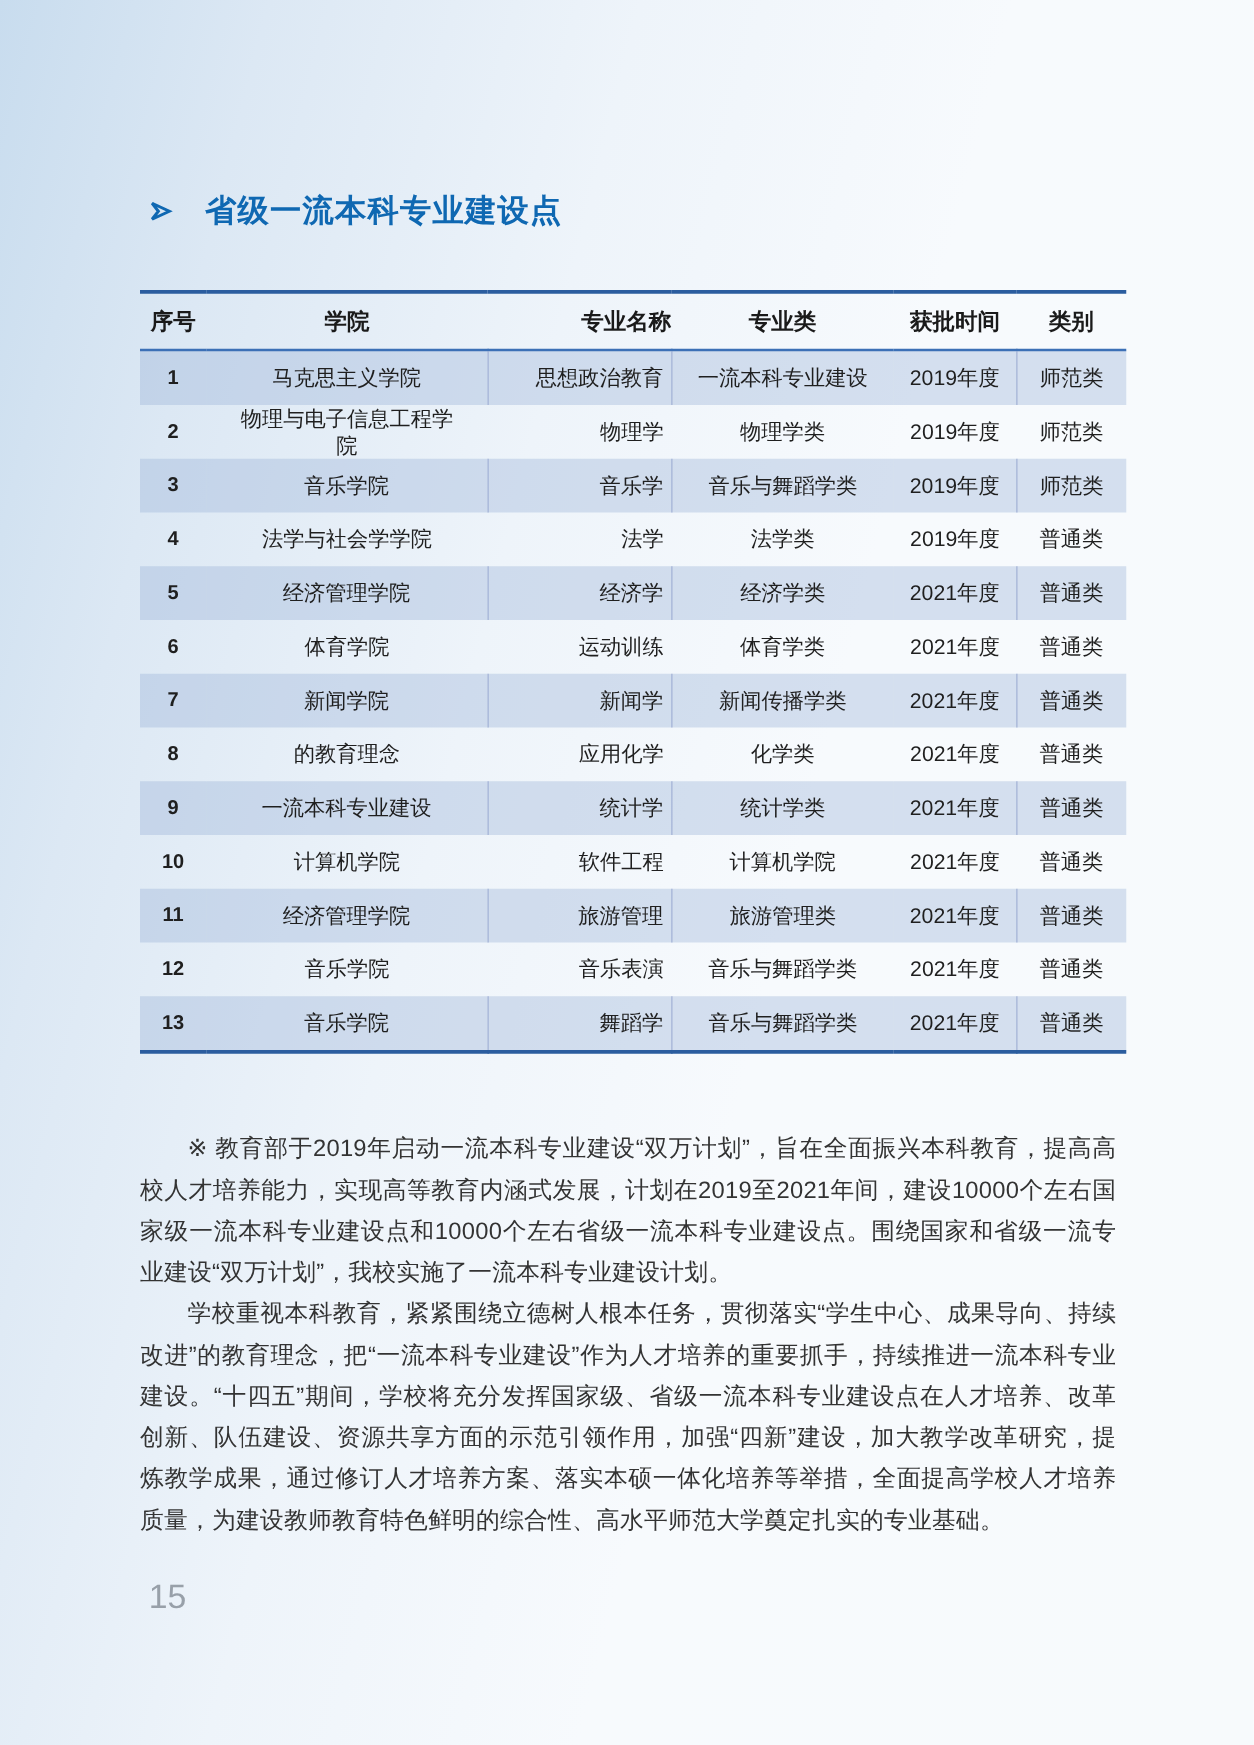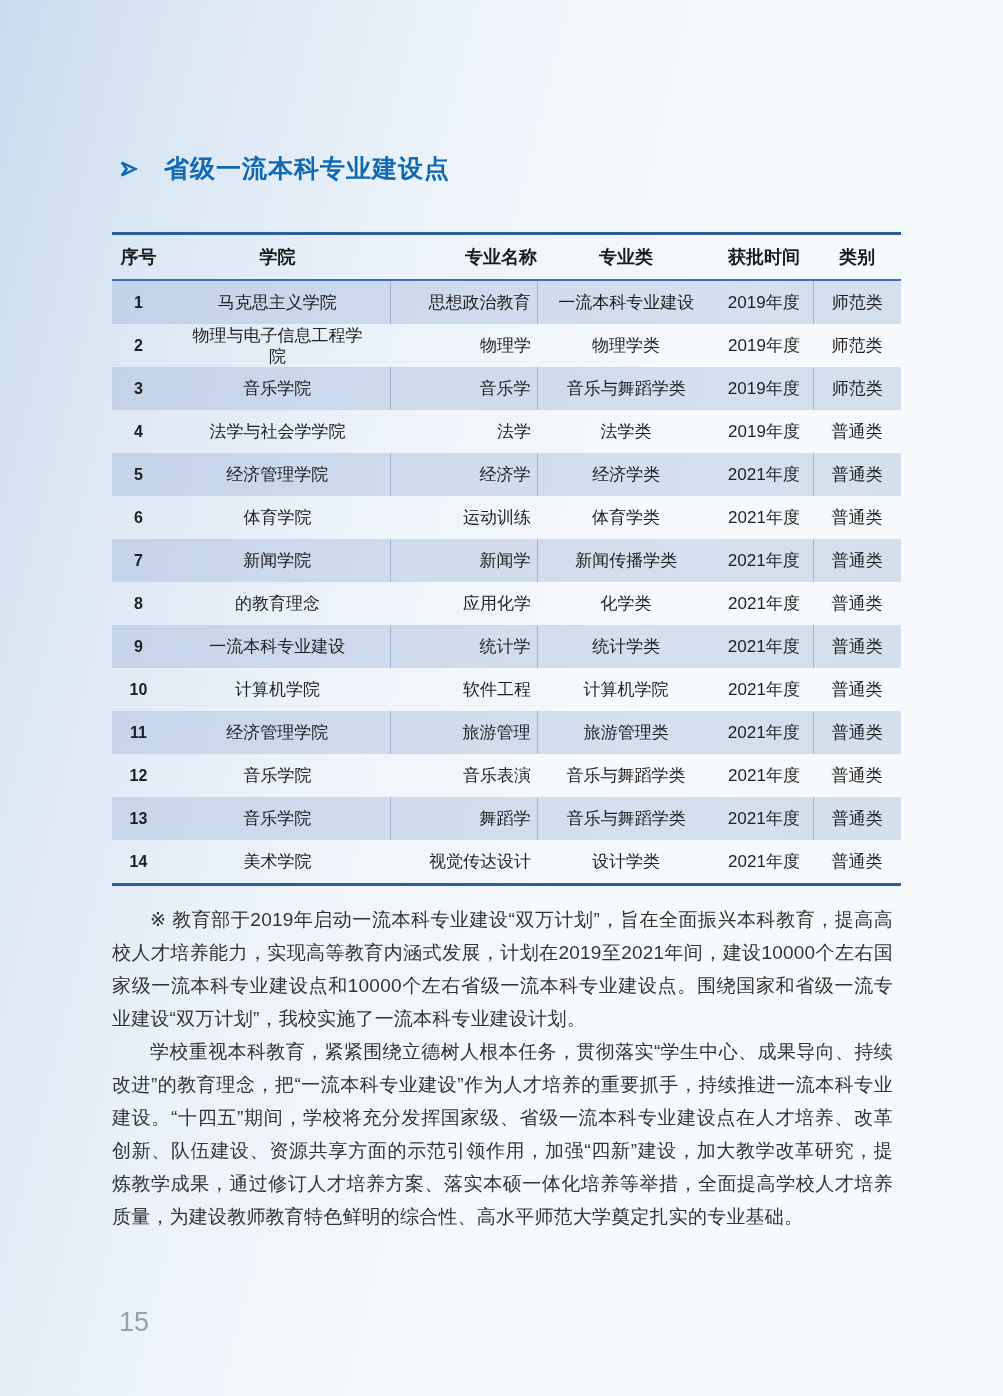--- a/index.html
+++ b/index.html
@@ -91,21 +91,20 @@
     letter-spacing: 0.2px;
   }
 
   
   .page-num {
     position: absolute;
     left: 119px;
     top: 1262px;
     font-size: 27px;
     color: #98a0a9;
-    margin-top: 45px;
   }
 </style>
 </head>
 <body>
 
 <div class="page">
 
   <div class="title-row">
     <svg class="arrow-icon" viewBox="0 0 24 24" fill="none" stroke="#0f68b2" stroke-width="2.6" stroke-linejoin="miter">
       <path d="M4 5 L19 12 L4 19 L9.5 12 Z"></path>
@@ -222,28 +221,20 @@
           <td>普通类</td>
         </tr>
         <tr>
           <td>13</td>
           <td>音乐学院</td>
           <td>舞蹈学</td>
           <td>音乐与舞蹈学类</td>
           <td>2021年度</td>
           <td>普通类</td>
         </tr>
-        <tr>
-          <td>14</td>
-          <td>美术学院</td>
-          <td>视觉传达设计</td>
-          <td>设计学类</td>
-          <td>2021年度</td>
-          <td>普通类</td>
-        </tr>
       </tbody>
   </table>
 
   <div class="content">
     <p>※ 教育部于2019年启动一流本科专业建设“双万计划”，旨在全面振兴本科教育，提高高校人才培养能力，实现高等教育内涵式发展，计划在2019至2021年间，建设10000个左右国家级一流本科专业建设点和10000个左右省级一流本科专业建设点。围绕国家和省级一流专业建设“双万计划”，我校实施了一流本科专业建设计划。</p>
     <p>学校重视本科教育，紧紧围绕立德树人根本任务，贯彻落实“学生中心、成果导向、持续改进”的教育理念，把“一流本科专业建设”作为人才培养的重要抓手，持续推进一流本科专业建设。“十四五”期间，学校将充分发挥国家级、省级一流本科专业建设点在人才培养、改革创新、队伍建设、资源共享方面的示范引领作用，加强“四新”建设，加大教学改革研究，提炼教学成果，通过修订人才培养方案、落实本硕一体化培养等举措，全面提高学校人才培养质量，为建设教师教育特色鲜明的综合性、高水平师范大学奠定扎实的专业基础。</p>
   </div>
 
   <div class="page-num">15</div>
 

